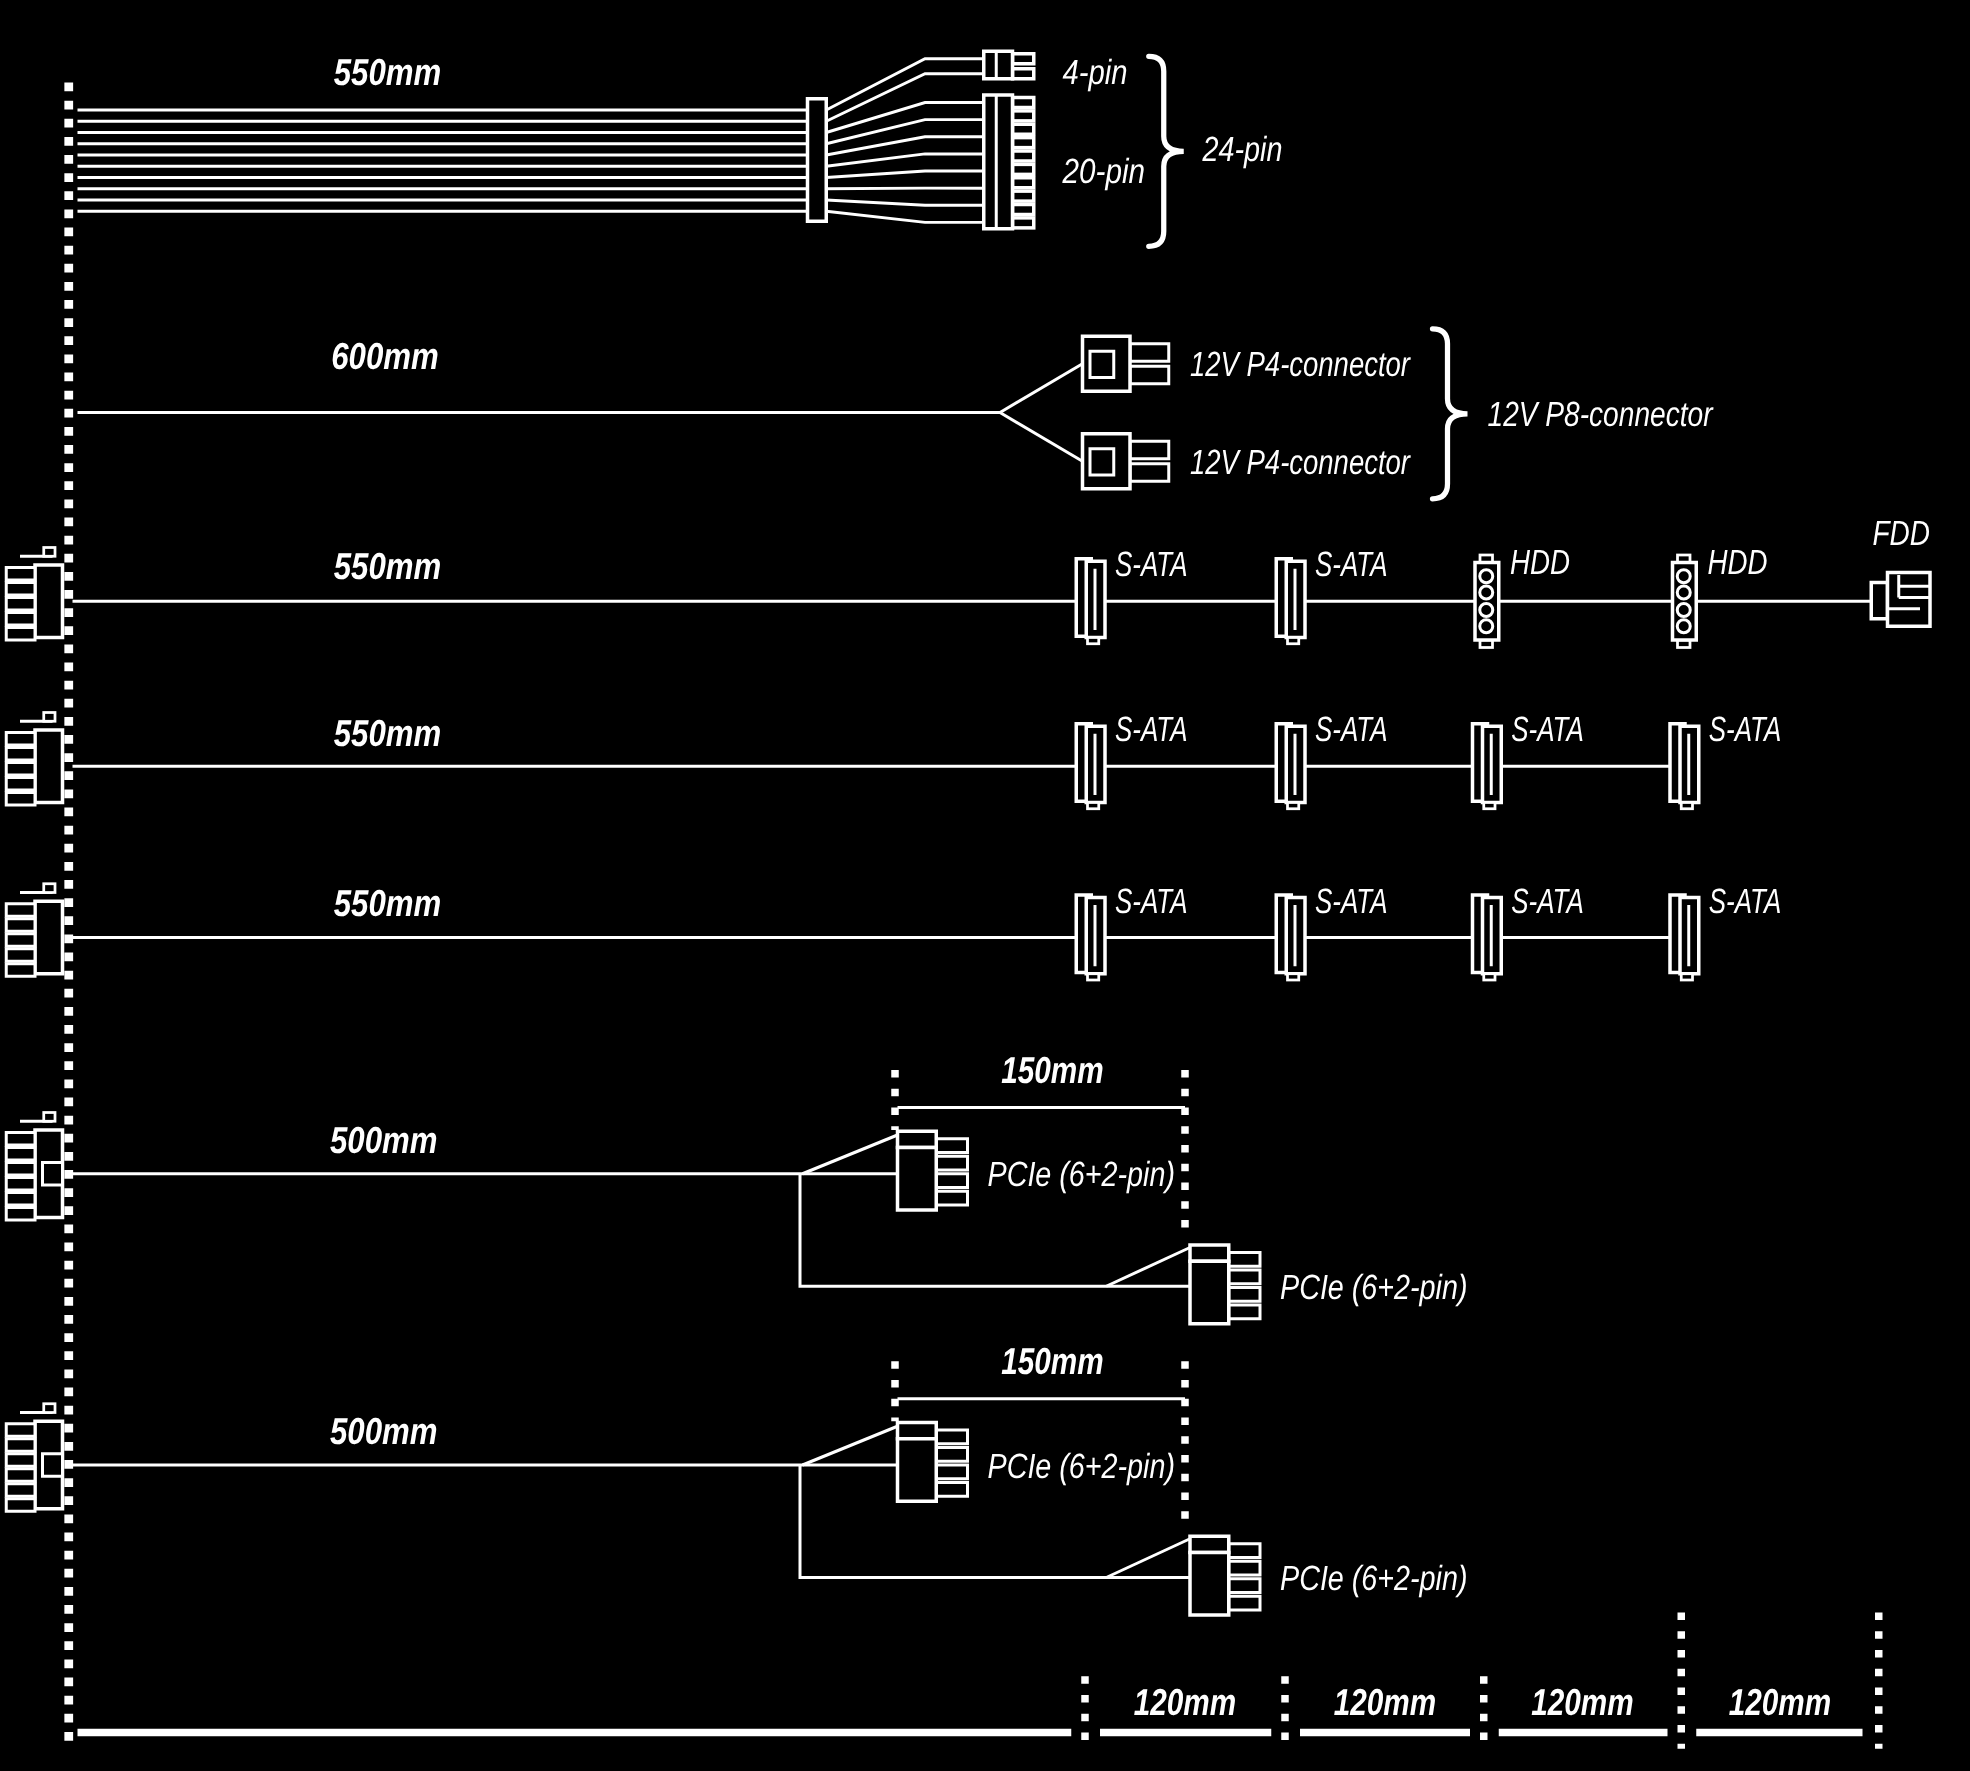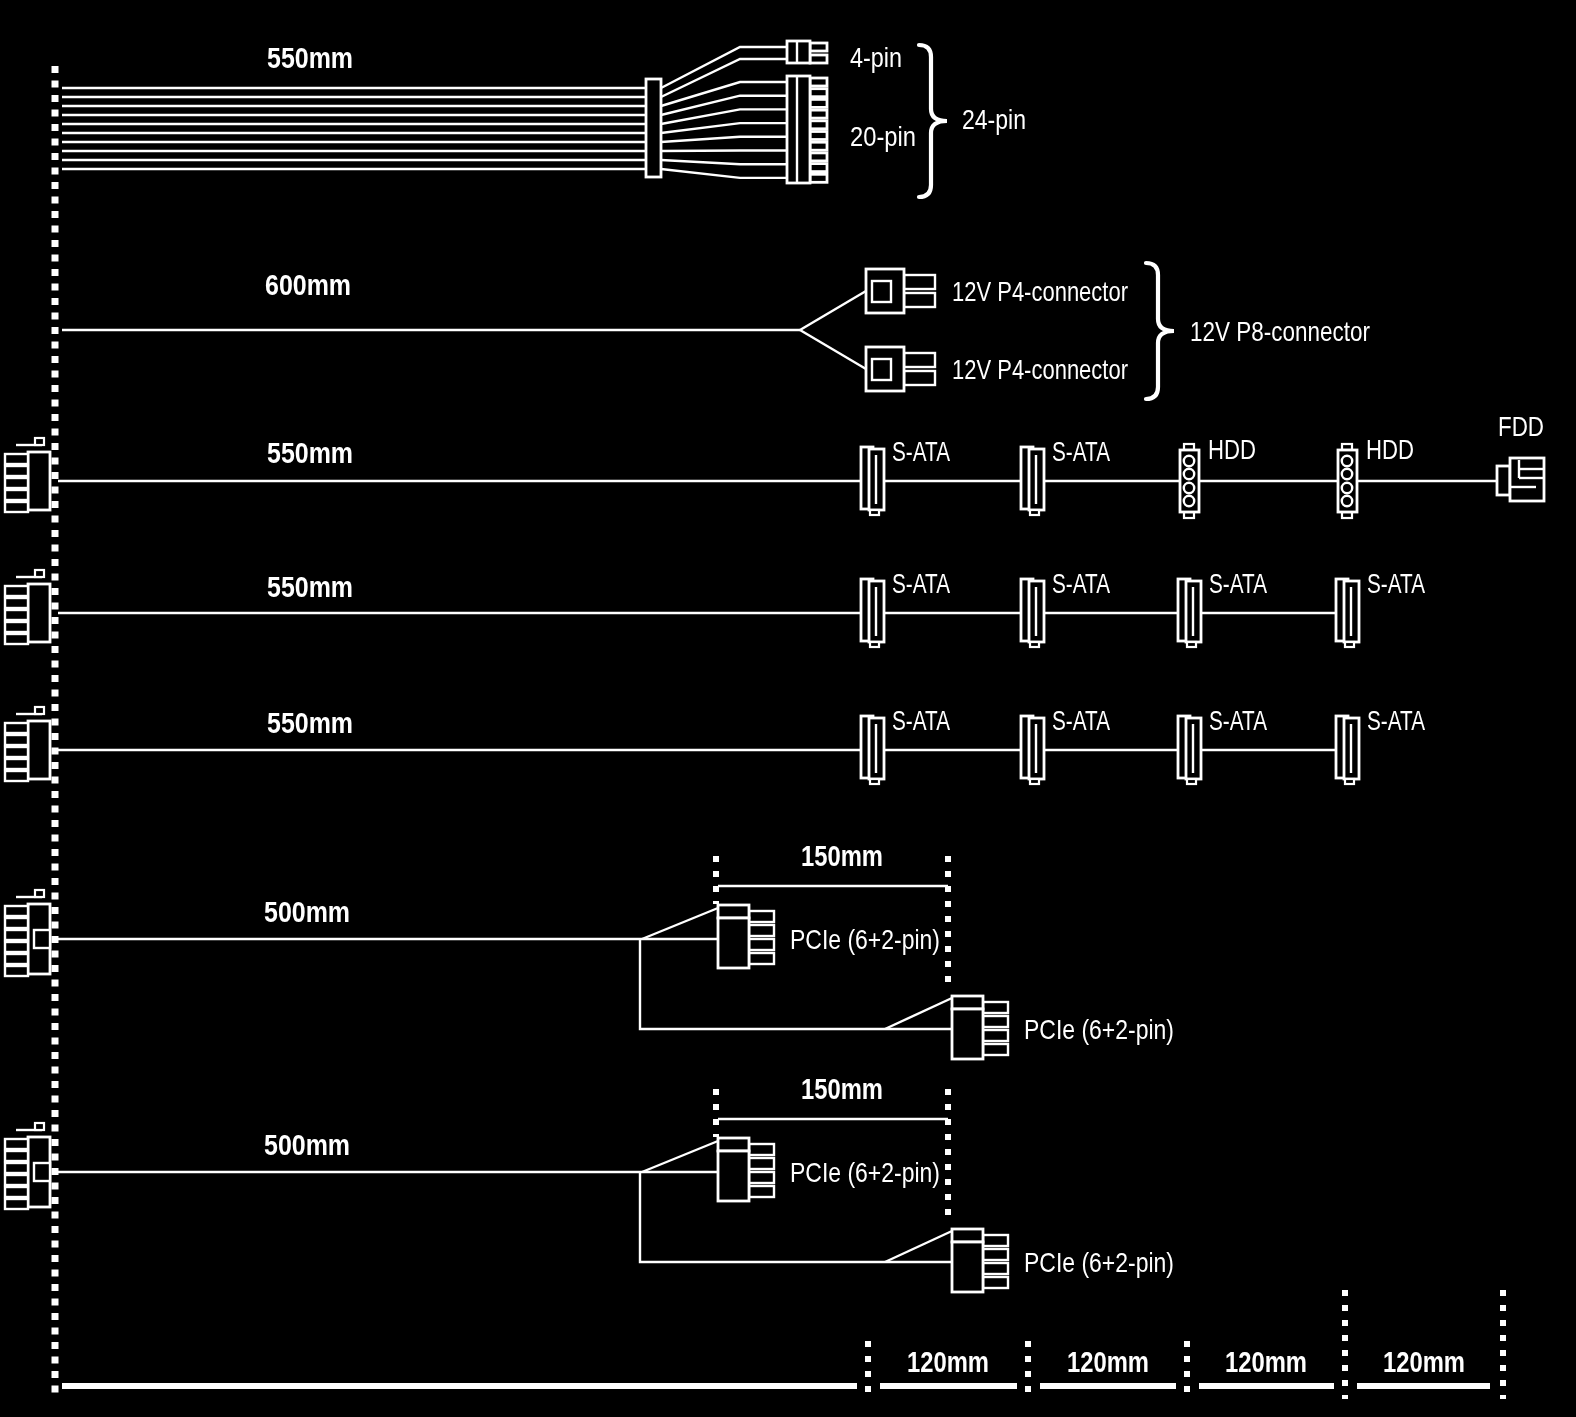--- a/index.html
+++ b/index.html
@@ -1,16 +1,16 @@
 <!DOCTYPE html>
 <html><head>
 <meta charset="utf-8">
 <style>
   html,body{margin:0;padding:0;background:#000;}
-  .stage{width:1576px;height:1417px;background:#000;position:relative;overflow:hidden;}
+  .stage{width:1576px;height:1417px;background:#000;position:relative;overflow:hidden;font-style:italic;}
   svg{display:block;}
   svg text{fill:#ffffff;font-family:"Liberation Sans", sans-serif;}
   .m{font-size:30px;font-weight:bold;}
   .c{font-size:28px;font-weight:normal;}
   .wire{stroke:#fff;stroke-width:2.4;fill:none;}
   .glyph{stroke:#fff;stroke-width:2.8;fill:#000;}
   .thin{stroke:#fff;stroke-width:2.4;fill:none;}
   .dimcol{stroke:#fff;stroke-width:6;stroke-dasharray:6 9;fill:none;}
   .brace{stroke:#fff;stroke-width:4.2;fill:none;stroke-linecap:round;}
 </style>

